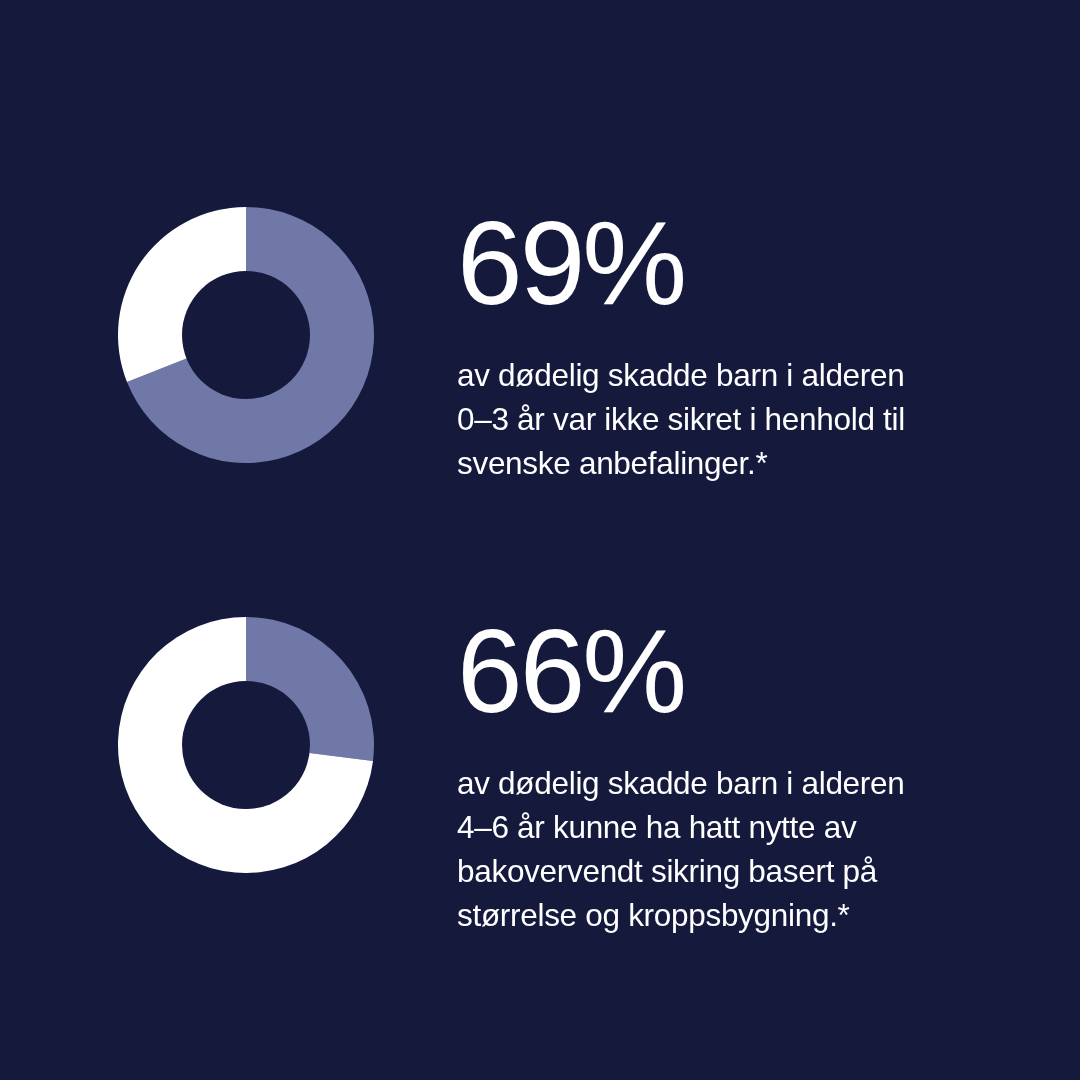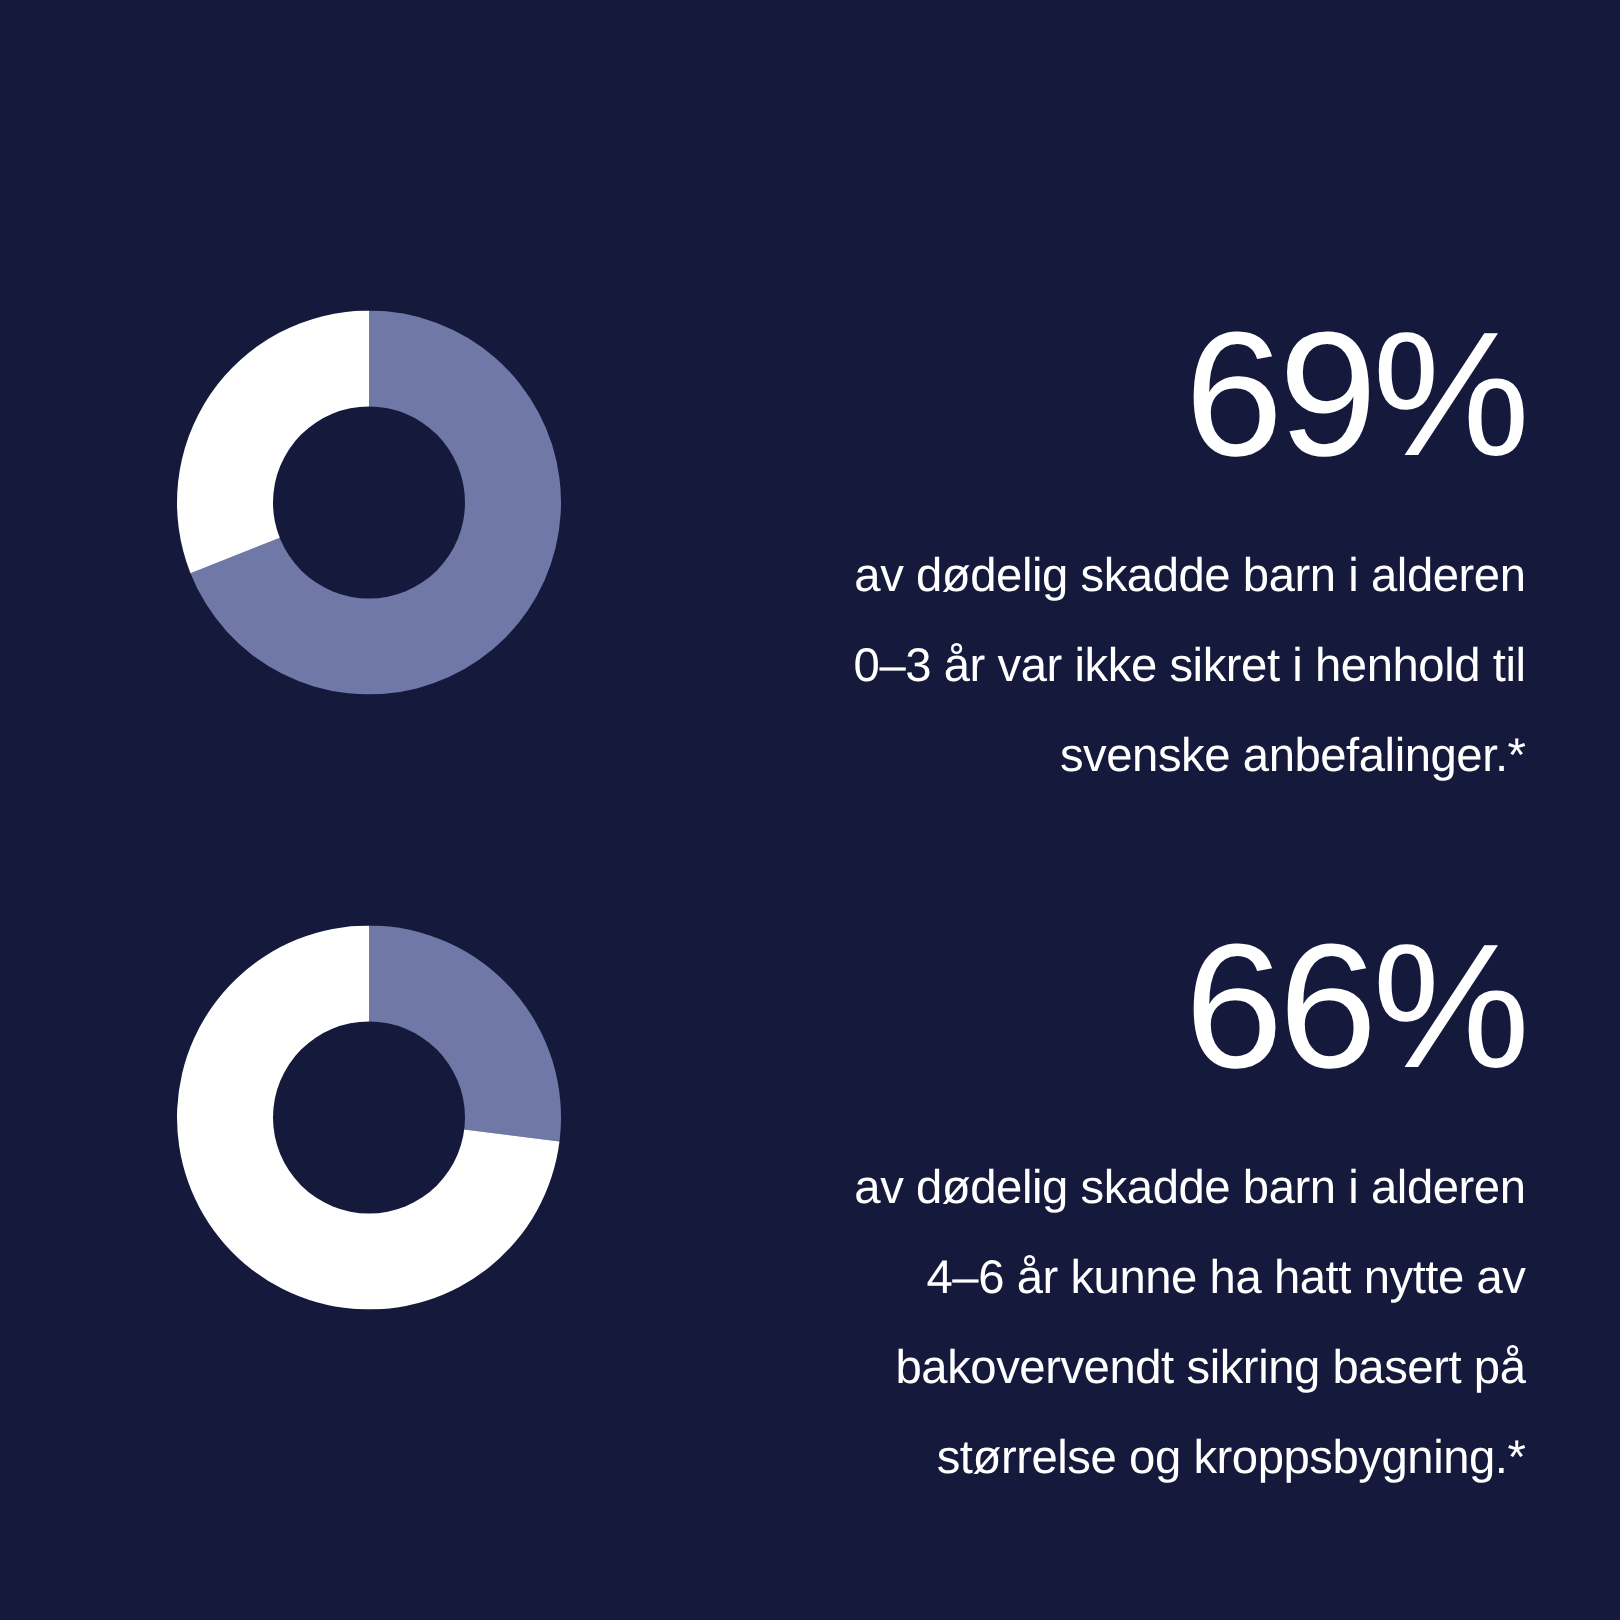--- a/index.html
+++ b/index.html
@@ -43,41 +43,40 @@
     width: 256px;
     height: 256px;
   }
 
   
   .text-col {
     position: absolute;
     left: 457px;
     top: 0;
     width: 560px;
-    text-align: right;
   }
   .pct {
     margin: 0;
     color: #ffffff;
     font-family: "Liberation Sans", sans-serif;
     font-size: 118px;
     line-height: 104px;
     font-weight: 400;
     letter-spacing: -3px;
     white-space: nowrap;
   }
   #stat-block-1 .pct { padding-top: 4px; }
   #stat-block-2 .pct { padding-top: 2px; }
 
   .desc {
     margin: 0;
     color: #ffffff;
     font-family: "Liberation Sans", sans-serif;
     font-size: 31.5px;
-    line-height: 60px;
+    line-height: 44px;
     font-weight: 400;
     letter-spacing: -0.3px;
     white-space: pre-line;
   }
   #stat-block-1 .desc { margin-top: 38px; }
   #stat-block-2 .desc { margin-top: 38px; }
 </style>
 </head>
 <body style="background: rgb(21, 26, 61);">
 

